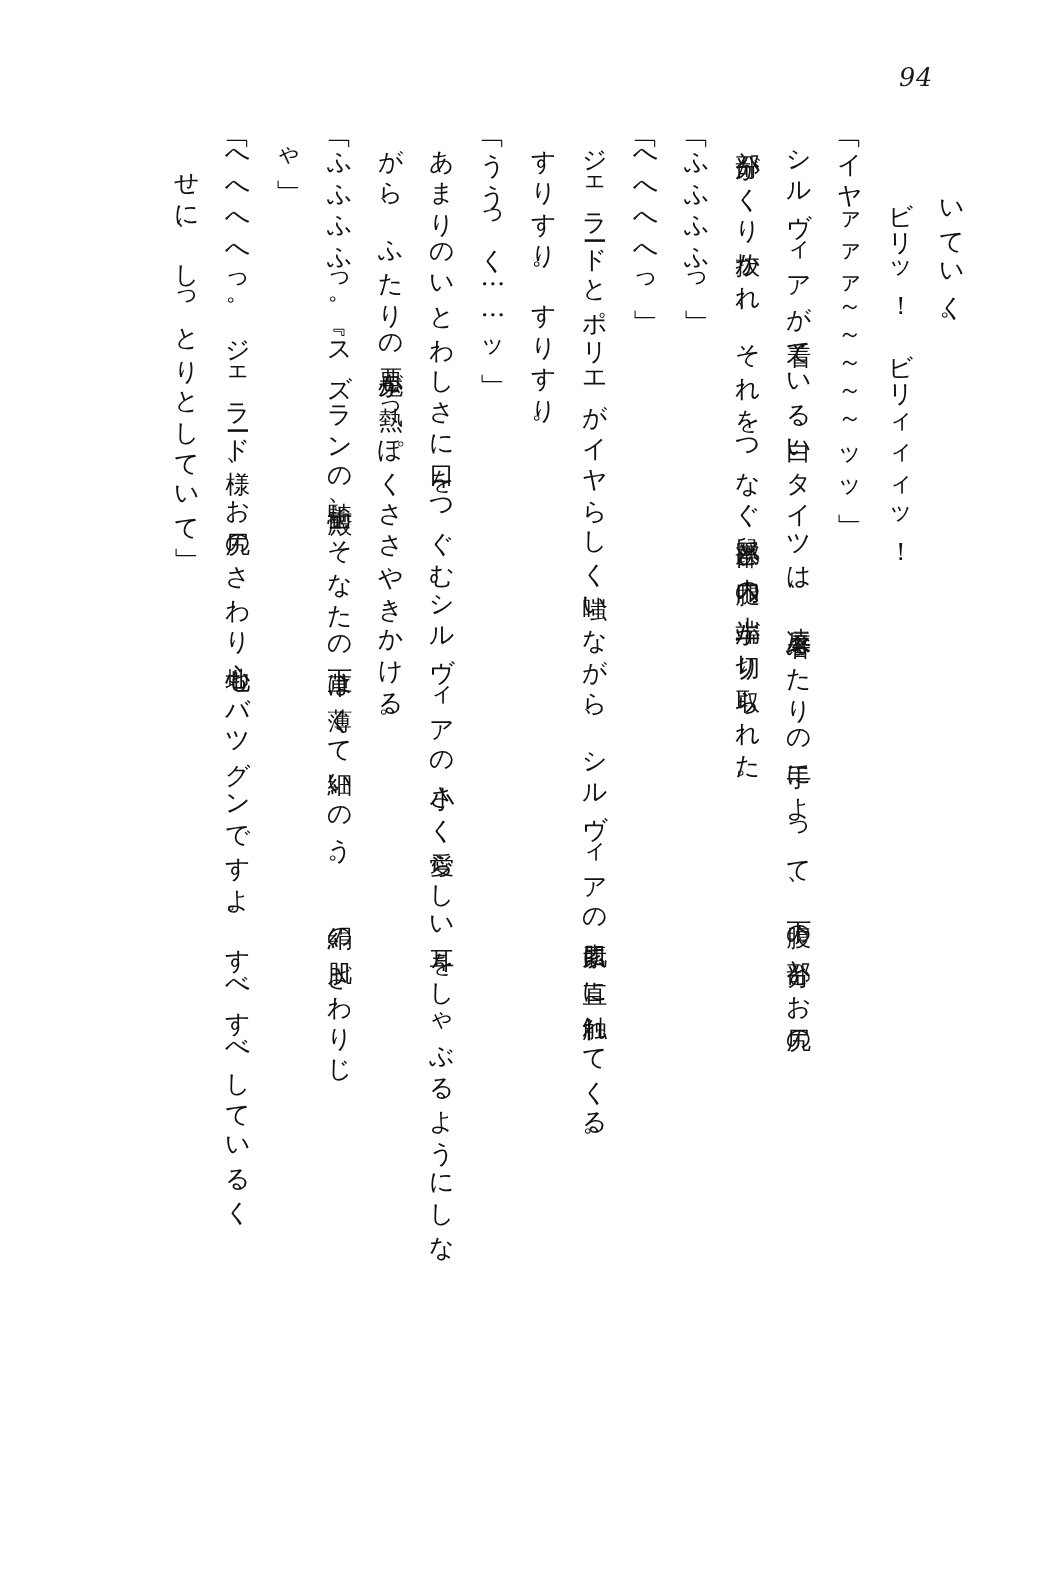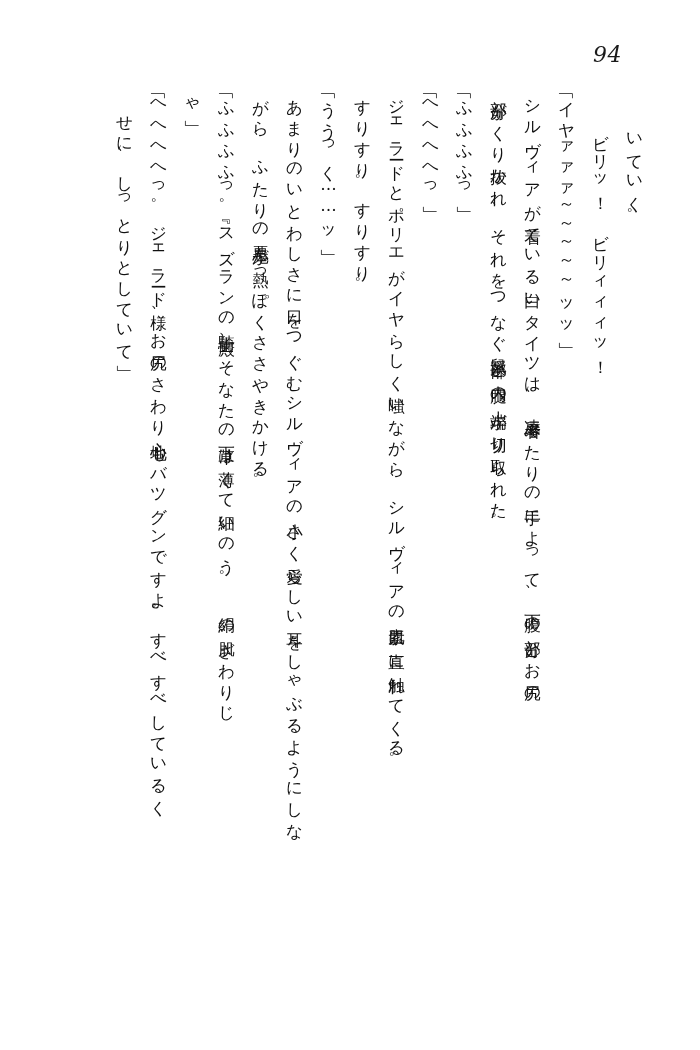--- a/index.html
+++ b/index.html
@@ -23,21 +23,21 @@
     box-sizing: border-box;
   }
 
   
   #page-number {
     position: absolute;
     top: 42px;
     right: 78px;
     font-family: "DejaVu Serif", "Liberation Serif", serif;
     font-style: italic;
-    font-size: 22px;
+    font-size: 17px;
     color: #1a1a1a;
     letter-spacing: 0.5px;
   }
 
   
   #text-block {
     position: absolute;
     top: 88px;
     right: 58px;
     left: 62px;

